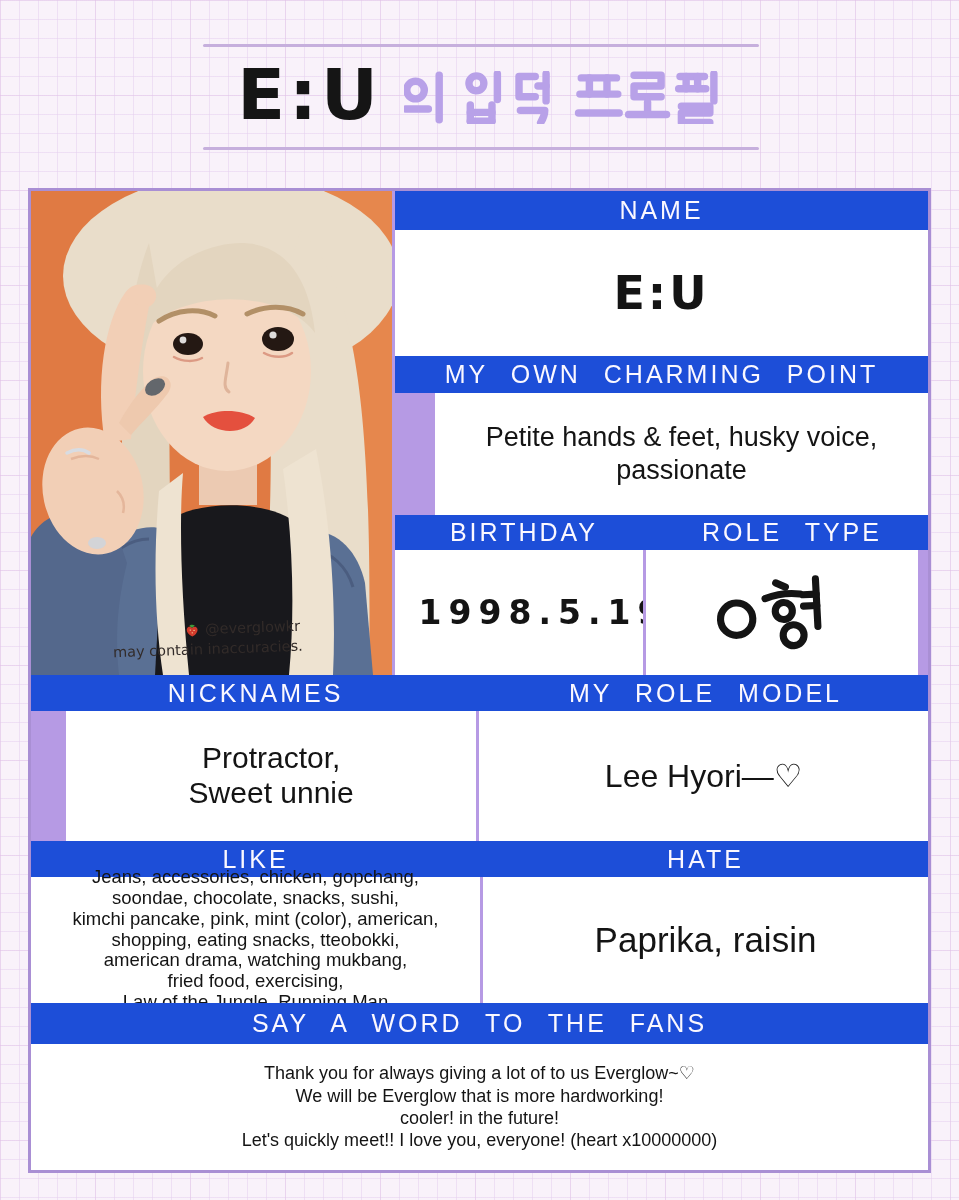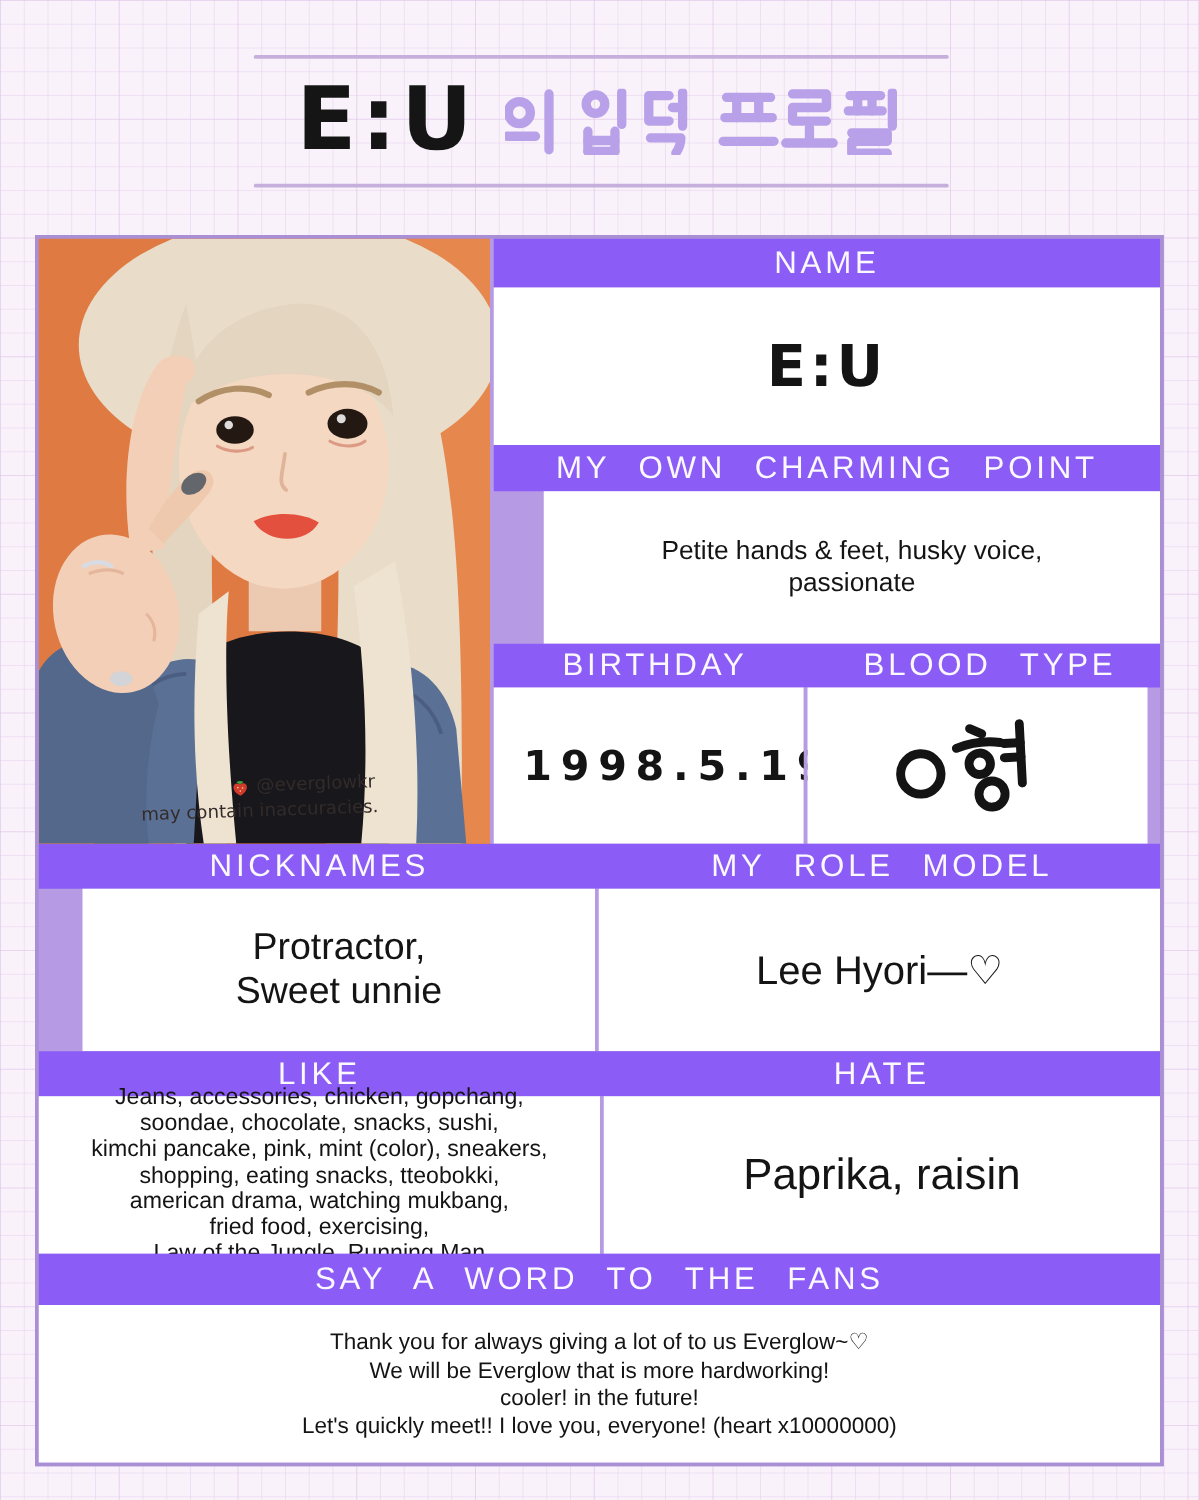--- a/index.html
+++ b/index.html
@@ -23,37 +23,37 @@
   .title-row{position:absolute;top:50px;left:0;width:100%;height:94px;
     display:flex;justify-content:center;align-items:center;gap:22px;}
   .title-name{font-family:"DejaVu Sans",sans-serif;font-weight:700;font-size:70px;
     letter-spacing:4px;color:#151515;transform:translateY(-2px);}
   .title-kr svg{display:block;}
 
   
   .card{position:absolute;left:28px;top:188px;width:903px;height:985px;
     box-sizing:border-box;border:3px solid #a98fd4;background:#b69ae4;
     display:flex;flex-direction:column;}
-  .hbar{background:#8b5cf6;color:#fbf8ff;display:flex;align-items:center;justify-content:center;
+  .hbar{background:#1d4ed8;color:#fbf8ff;display:flex;align-items:center;justify-content:center;
     font-size:25px;letter-spacing:3px;word-spacing:13px;font-weight:400;flex:0 0 auto;}
   .hbar .half{display:flex;align-items:center;justify-content:center;height:100%;text-align:right;}
   .cellrow{display:flex;flex:0 0 auto;}
   .cell{background:#fff;display:flex;flex-direction:column;align-items:center;justify-content:center;
     text-align:center;box-sizing:border-box;}
   .vdiv{width:3px;background:#b69ae4;flex:0 0 auto;}
 
   .top-row{display:flex;height:484px;flex:0 0 auto;}
   .photo{position:relative;width:361px;height:484px;flex:0 0 auto;background:#e07a43;overflow:hidden;}
   .photo svg{display:block;}
   .right-col{display:flex;flex-direction:column;width:533px;}
 
   .bar-name{height:39px}
   .cell-name{height:126px;font-family:"DejaVu Sans",sans-serif;font-weight:700;font-size:46px;letter-spacing:3px;}
   .bar-charm{height:37px}
-  .cell-charm{height:122px;font-size:21px;line-height:1.24;margin-left:40px;}
+  .cell-charm{height:122px;font-size:27px;line-height:1.24;margin-left:40px;}
   .bar-bday{height:35px}
   .row-bday{height:125px}
   .cell-bday{width:248px;font-family:"DejaVu Sans",sans-serif;font-weight:700;font-size:33px;letter-spacing:7px;padding-left:48px;}
   .cell-blood{width:272px;}
 
   .bar-nick{height:36px}
   .row-nick{height:130px}
   .cell-nick{width:449px;font-size:30px;line-height:1.16;margin-left:35px;}
   .cell-role{width:491px;font-size:32px;}
 
@@ -216,21 +216,21 @@
         <span>MY OWN CHARMING POINT</span>
       </div>
       <div class="cell cell-charm">
         <div>Petite hands &amp; feet, husky voice,</div>
         <div>passionate</div>
       </div>
 
       <div class="hbar bar-bday">
         <span class="half" style="width:258px">BIRTHDAY</span>
         <span style="width:3px"></span>
-        <span class="half" style="width:272px">BLOOD TYPE</span>
+        <span class="half" style="width:272px">ROLE TYPE</span>
       </div>
       <div class="cellrow row-bday">
         <div class="cell cell-bday">
           <span>1998.5.19</span>
         </div>
         <div class="vdiv"></div>
         <div class="cell cell-blood" aria-label="O형">
           <span class="sr">O형</span>
 
           <svg width="160" height="76" viewBox="0 0 150 80" aria-hidden="true" style="transform:rotate(-3deg)">
@@ -268,21 +268,21 @@
 
   <div class="hbar bar-like">
     <span class="half" style="width:449px">LIKE</span>
     <span style="width:3px"></span>
     <span class="half" style="width:445px">HATE</span>
   </div>
   <div class="cellrow row-like">
     <div class="cell cell-like">
       <div>Jeans, accessories, chicken, gopchang,</div>
       <div>soondae, chocolate, snacks, sushi,</div>
-      <div>kimchi pancake, pink, mint (color), sneakers,</div>
+      <div>kimchi pancake, pink, mint (color), american,</div>
       <div>shopping, eating snacks, tteobokki,</div>
       <div>american drama, watching mukbang,</div>
       <div>fried food, exercising,</div>
       <div>Law of the Jungle, Running Man</div>
     </div>
     <div class="vdiv"></div>
     <div class="cell cell-hate">
       <span>Paprika, raisin</span>
     </div>
   </div>

